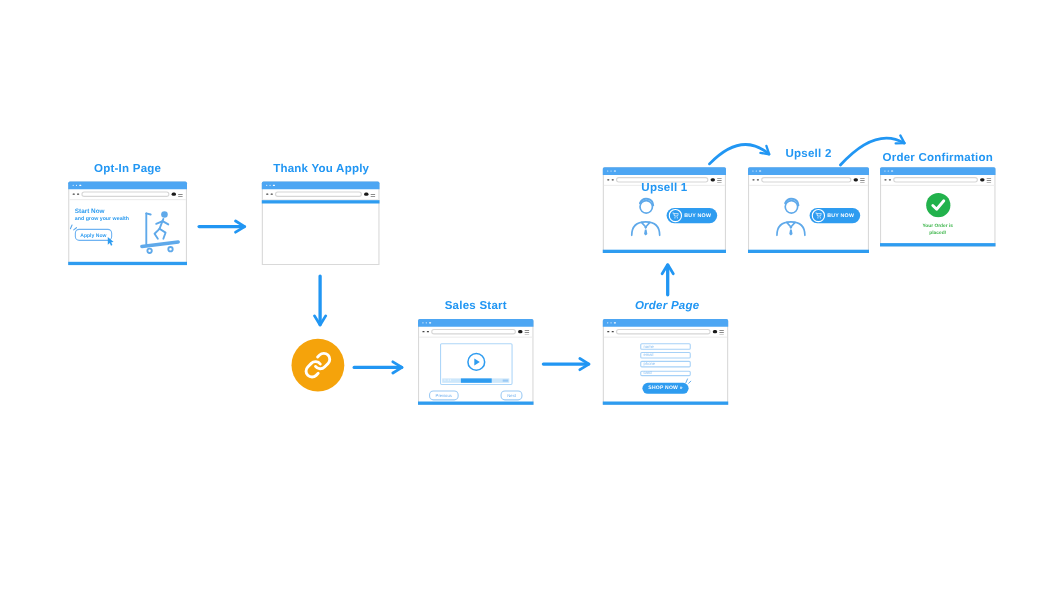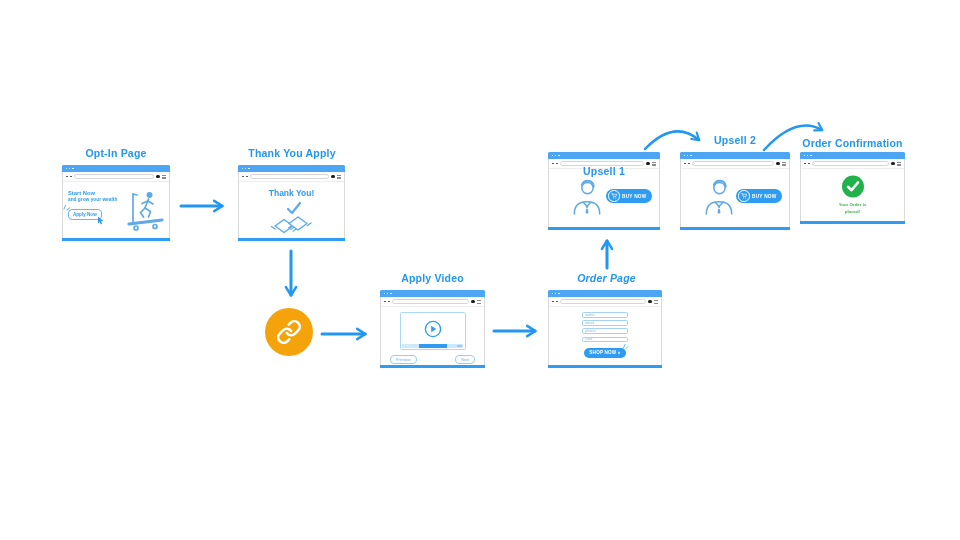--- a/index.html
+++ b/index.html
@@ -144,45 +144,33 @@
         <i class="tdot"></i>
         <i class="tdot"></i>
     </div>
     <div class="toolbar">
       <span class="navdot"></span>
       <span class="navdot"></span>
       <span class="addr"></span>
       <span class="pcircle"></span>
       <span class="hmenu"></span>
     </div>
-    <div class="content">
-      <div class="ty-heading">Thank You!</div>
-      <svg class="ty-illu" width="46" height="36" viewBox="0 0 46 36">
-        <g stroke="#5fa9ea" fill="none" stroke-linecap="round" stroke-linejoin="round">
-          <path d="M19,8 L23,12 L31,2" stroke-width="2.2"></path>
-          <path d="M6,25 L15,18.5 L24,25 L15,31.5 Z" stroke-width="1.5" fill="#fff"></path>
-          <path d="M20,22.5 L29,16 L38,22.5 L29,29 Z" stroke-width="1.5" fill="#fff"></path>
-          <path d="M19.5,27 l3,-2.2 M21.8,28.6 l3,-2.2 M24,30.2 l3,-2.2" stroke-width="1.1"></path>
-          <path d="M6,28 L2.5,25.5 M38.5,24.5 L42,22" stroke-width="1.5"></path>
-        </g>
-      </svg>
-    </div>
     <div class="bottombar"></div>
   </div>
 
   <div class="link-circle" style="left:265px;top:308px;">
     <svg width="26" height="26" viewBox="0 0 24 24">
       <g stroke="#fff" stroke-width="2.4" fill="none" stroke-linecap="round" stroke-linejoin="round">
         <path d="M10 13a5 5 0 0 0 7.54.54l3-3a5 5 0 0 0-7.07-7.07l-1.72 1.71"></path>
         <path d="M14 11a5 5 0 0 0-7.54-.54l-3 3a5 5 0 0 0 7.07 7.07l1.71-1.71"></path>
       </g>
     </svg>
   </div>
 
-  <div class="node-title" style="left:370px;top:272px;width:125px;">Apply Video</div>
+  <div class="node-title" style="left:370px;top:272px;width:125px;">Sales Start</div>
   <div class="win" style="left:380px;top:290px;width:105px;height:78px;">
     <div class="titlebar">
       <i class="tdot"></i>
         <i class="tdot"></i>
         <i class="tdot"></i>
     </div>
     <div class="toolbar">
       <span class="navdot"></span>
       <span class="navdot"></span>
       <span class="addr"></span>

